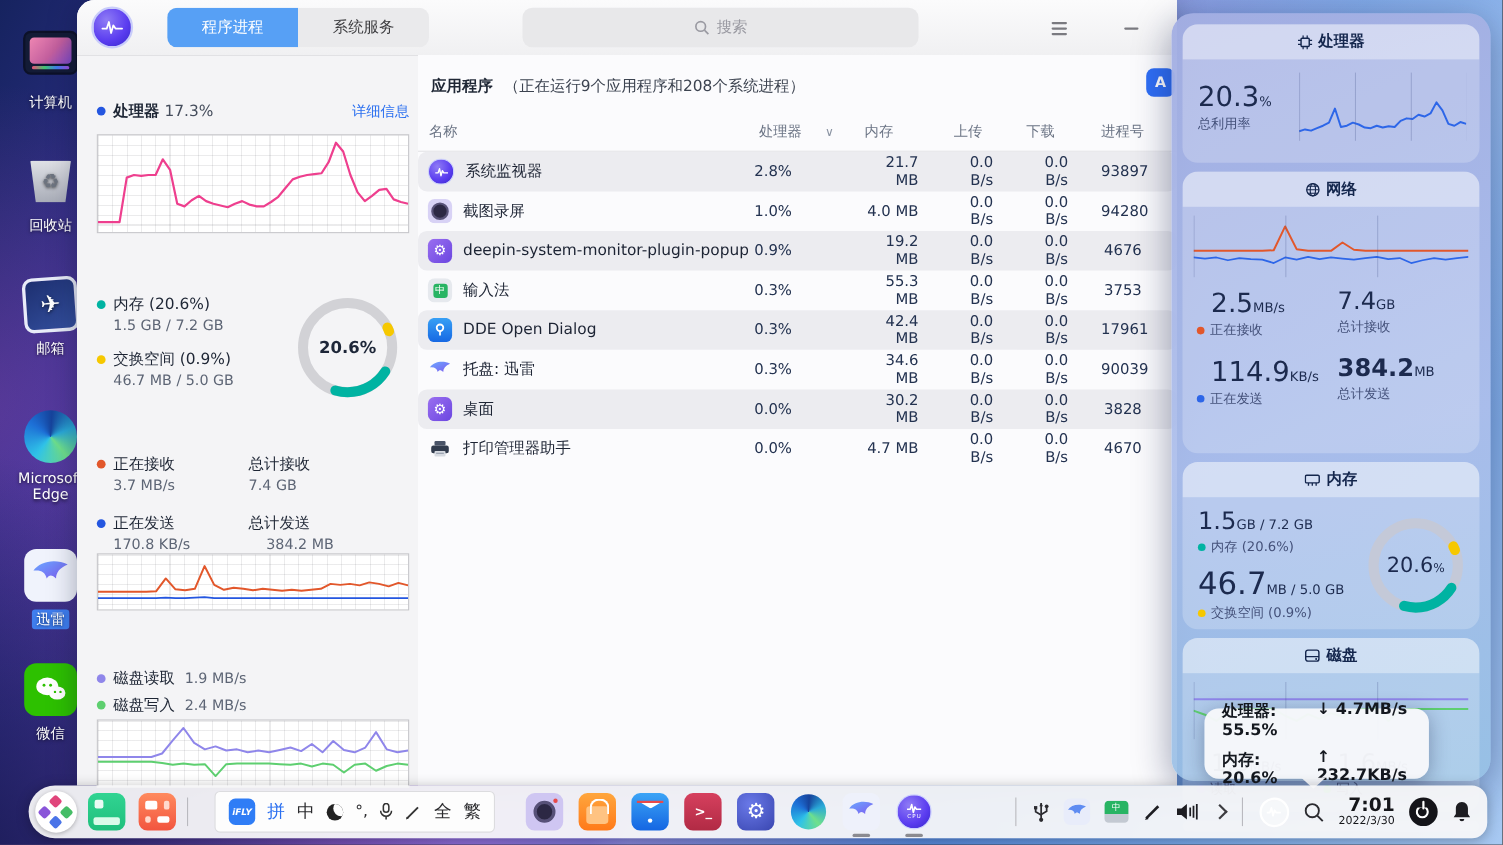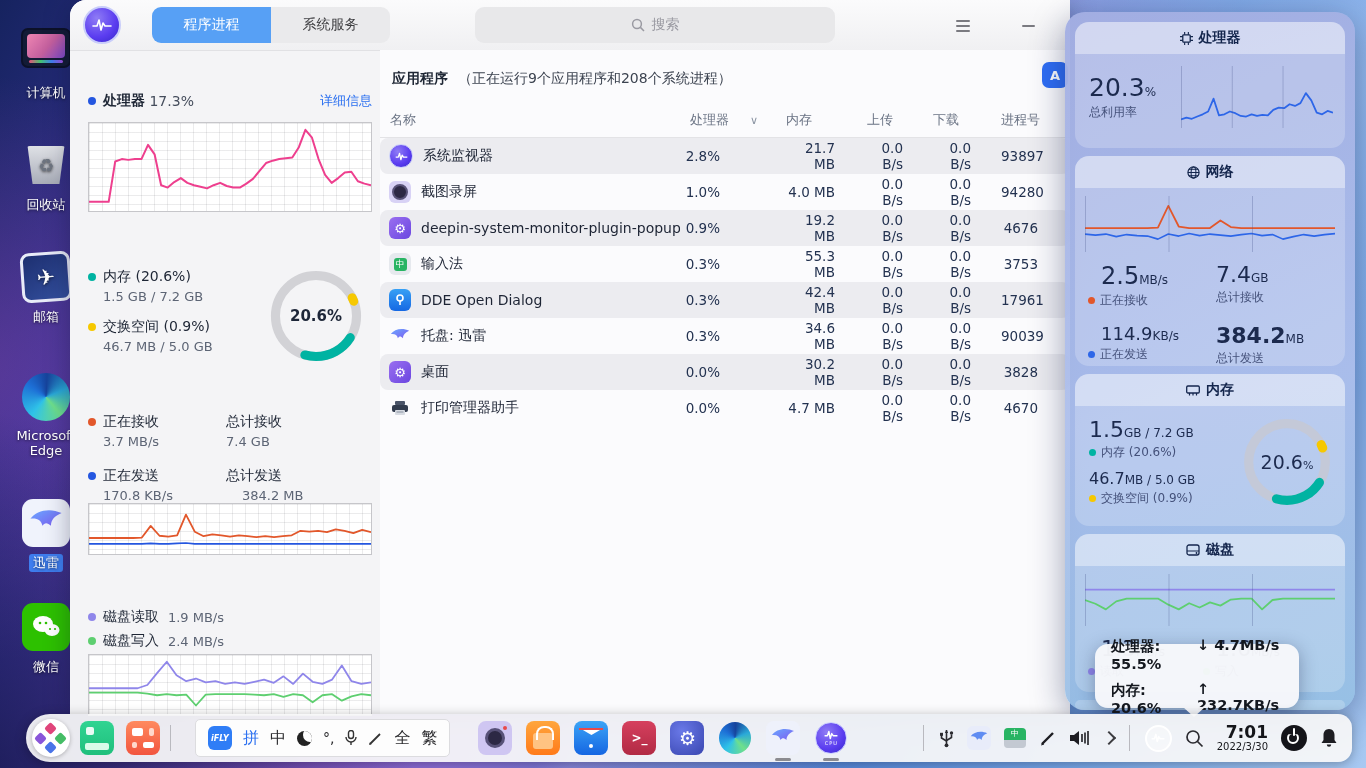--- a/index.html
+++ b/index.html
@@ -488,21 +488,21 @@
           <div class="plabel">总利用率</div>
         </div>
         <div class="pchart" style="flex:1;height:62px;">
           <svg class="spark" viewBox="0 0 100 40" preserveAspectRatio="none">
               <polyline fill="none" stroke-width="1.8" vector-effect="non-scaling-stroke" stroke-linejoin="round" points="0.00,34.40 3.57,33.32 7.14,34.04 10.71,32.60 14.29,31.16 17.86,29.36 21.43,21.08 25.00,31.88 28.57,31.16 32.14,29.36 35.71,30.44 39.29,32.24 42.86,32.60 46.43,31.16 50.00,32.24 53.57,31.52 57.14,31.88 60.71,28.28 64.29,26.84 67.86,27.20 71.43,24.68 75.00,25.76 78.57,23.96 82.14,17.48 85.71,22.16 89.29,30.08 92.86,31.16 96.43,29.00 100.00,30.08" stroke="#2d66e8"></polyline>
             </svg>
         </div>
       </div>
     </div>
 
-    <div class="pcard" style="height:210px;">
+    <div class="pcard" style="height:256px;">
       <div class="pcard-h">
         <svg width="13" height="13" viewBox="0 0 14 14">
             <circle cx="7" cy="7" r="6" fill="none" stroke="#14264d" stroke-width="1.3"></circle>
             <ellipse cx="7" cy="7" rx="2.6" ry="6" fill="none" stroke="#14264d" stroke-width="1.1"></ellipse>
             <line x1="1" y1="7" x2="13" y2="7" stroke="#14264d" stroke-width="1.1"></line>
             <line x1="1.8" y1="3.6" x2="12.2" y2="3.6" stroke="#14264d" stroke-width="1"></line>
             <line x1="1.8" y1="10.4" x2="12.2" y2="10.4" stroke="#14264d" stroke-width="1"></line>
           </svg>
         <span>网络</span>
       </div>
@@ -518,21 +518,21 @@
           <div class="plabel" style="margin-left:-13px;">
               <span class="pdot" style="background:#e2572b;"></span>
               <span>正在接收</span>
             </div>
         </div>
         <div>
           <div class="bignum"><span class="bv" style="font-size:22px;">7.4</span><span class="bu">GB</span></div>
           <div class="plabel">总计接收</div>
         </div>
         <div>
-          <div class="bignum"><span class="bv" style="font-size:18px;">114.9</span><span class="bu">KB/s</span></div>
+          <div class="bignum"><span class="bv" style="font-size:25px;">114.9</span><span class="bu">KB/s</span></div>
           <div class="plabel" style="margin-left:-13px;">
               <span class="pdot" style="background:#2d66e8;"></span>
               <span>正在发送</span>
             </div>
         </div>
         <div>
           <div class="bignum"><span class="bv" style="font-size:22px;font-weight:bold;">384.2</span><span class="bu">MB</span></div>
           <div class="plabel">总计发送</div>
         </div>
       </div>
@@ -550,21 +550,21 @@
           </svg>
         <span>内存</span>
       </div>
       <div style="display:flex;align-items:center;padding:10px 12px 0 14px;">
         <div style="flex:1;">
           <div class="bignum"><span class="bv" style="font-size:22px;">1.5</span><span class="bu">GB / 7.2 GB</span></div>
           <div class="plabel">
               <span class="pdot" style="background:#00b3a2;"></span>
               <span>内存 (20.6%)</span>
             </div>
-          <div class="bignum" style="margin-top:8px;"><span class="bv" style="font-size:16px;">46.7</span><span class="bu">MB / 5.0 GB</span></div>
+          <div class="bignum" style="margin-top:8px;"><span class="bv" style="font-size:28px;">46.7</span><span class="bu">MB / 5.0 GB</span></div>
           <div class="plabel">
               <span class="pdot" style="background:#f6c800;"></span>
               <span>交换空间 (0.9%)</span>
             </div>
         </div>
         <div class="donut-wrap" style="position:relative;width:92px;height:92px;flex:none;">
           <svg width="92" height="92" viewBox="0 0 36 36">
             <circle cx="18" cy="18" r="15" fill="none" stroke="#c4c9d8" stroke-width="3.6" pathLength="100"></circle>
             <circle cx="18" cy="18" r="15" fill="none" stroke="#00b3a2" stroke-width="3.6" pathLength="100" stroke-dashoffset="-9" stroke-linecap="round" stroke-dasharray="20.6 79.4"></circle>
             <circle cx="18" cy="18" r="15" fill="none" stroke="#f6c800" stroke-width="3.6" pathLength="100" stroke-dashoffset="7" stroke-linecap="round" stroke-dasharray="1.5 98.5"></circle>

